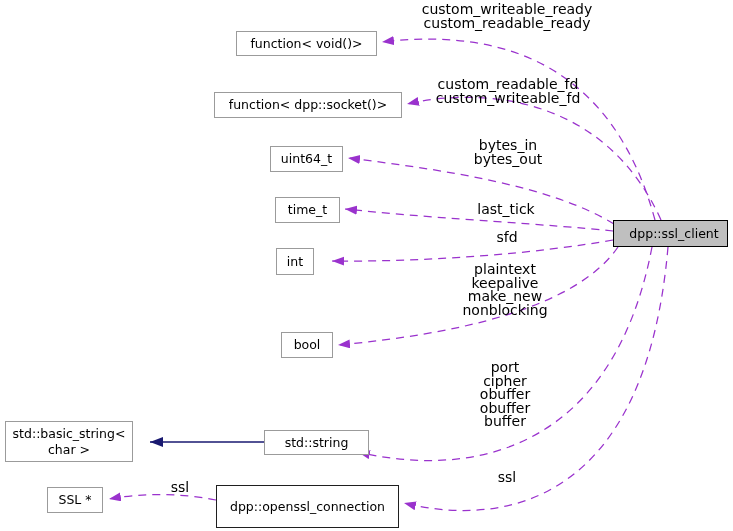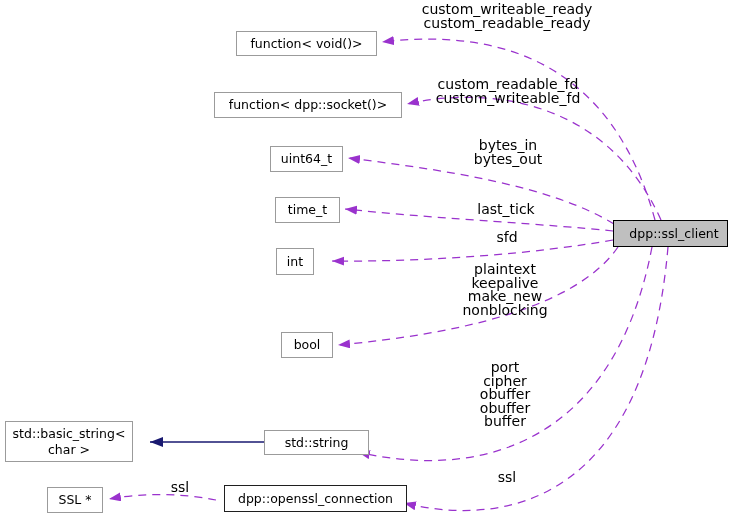--- a/index.html
+++ b/index.html
@@ -82,21 +82,21 @@
   </div>
 
   <div class="node" style="left:264px;top:430px;width:105px;height:25px">
     <span>std::string</span>
   </div>
 
   <div class="node" style="left:47px;top:487px;width:56px;height:26px">
     <span>SSL *</span>
   </div>
 
-  <div class="node class" style="left:224px;top:485px;width:183px;height:27px">
+  <div class="node class" style="left:216px;top:485px;width:183px;height:43px">
     <span>dpp::openssl_connection</span>
   </div>
 
   <div class="node current" style="left:613px;top:220px;width:115px;height:27px">
     <span>dpp::ssl_client</span>
   </div>
 
   <div class="elabel" style="left:507px;top:3px">
     <span>custom_writeable_ready</span>
     <span>custom_readable_ready</span>

